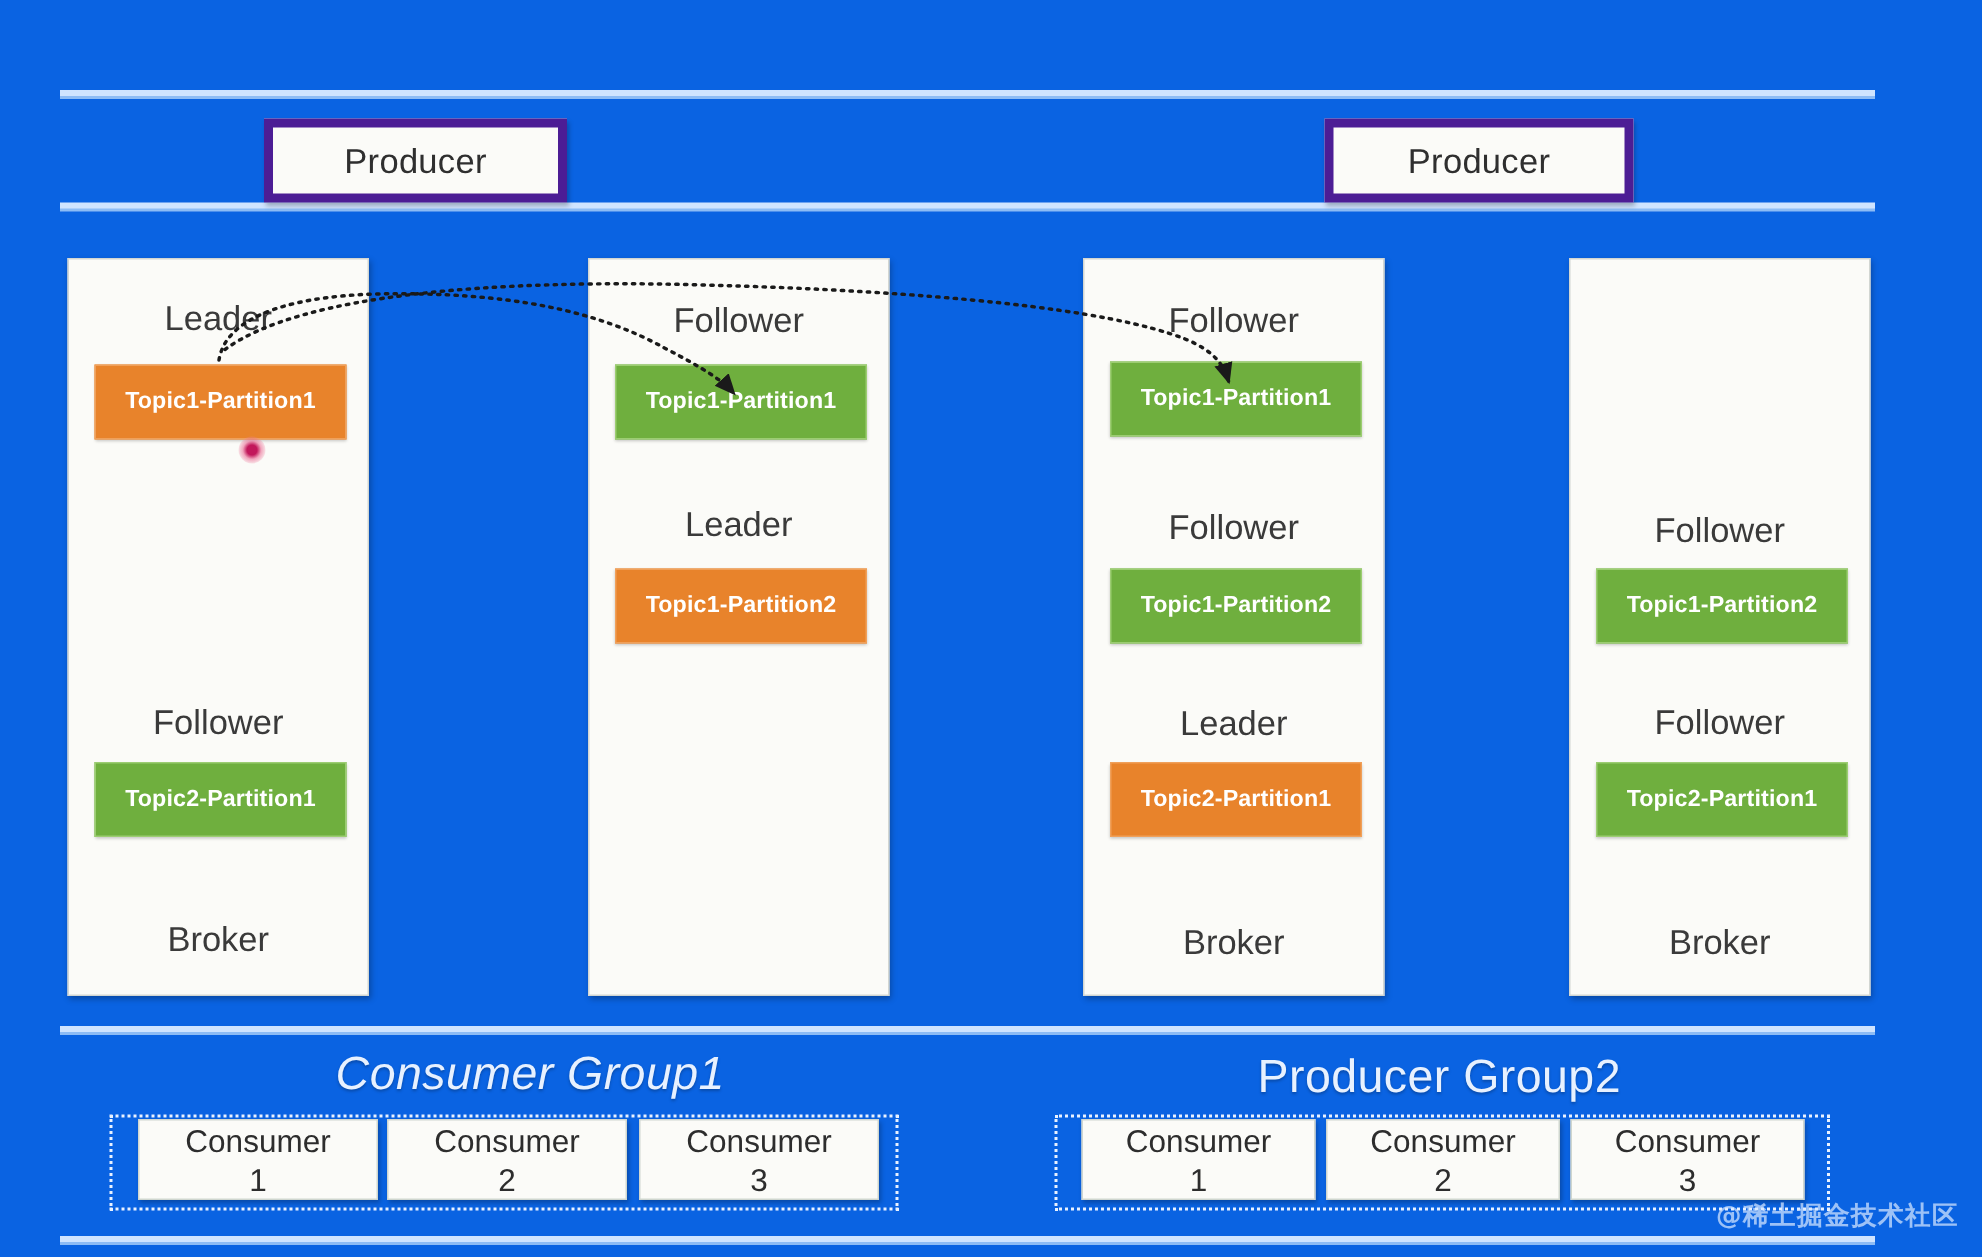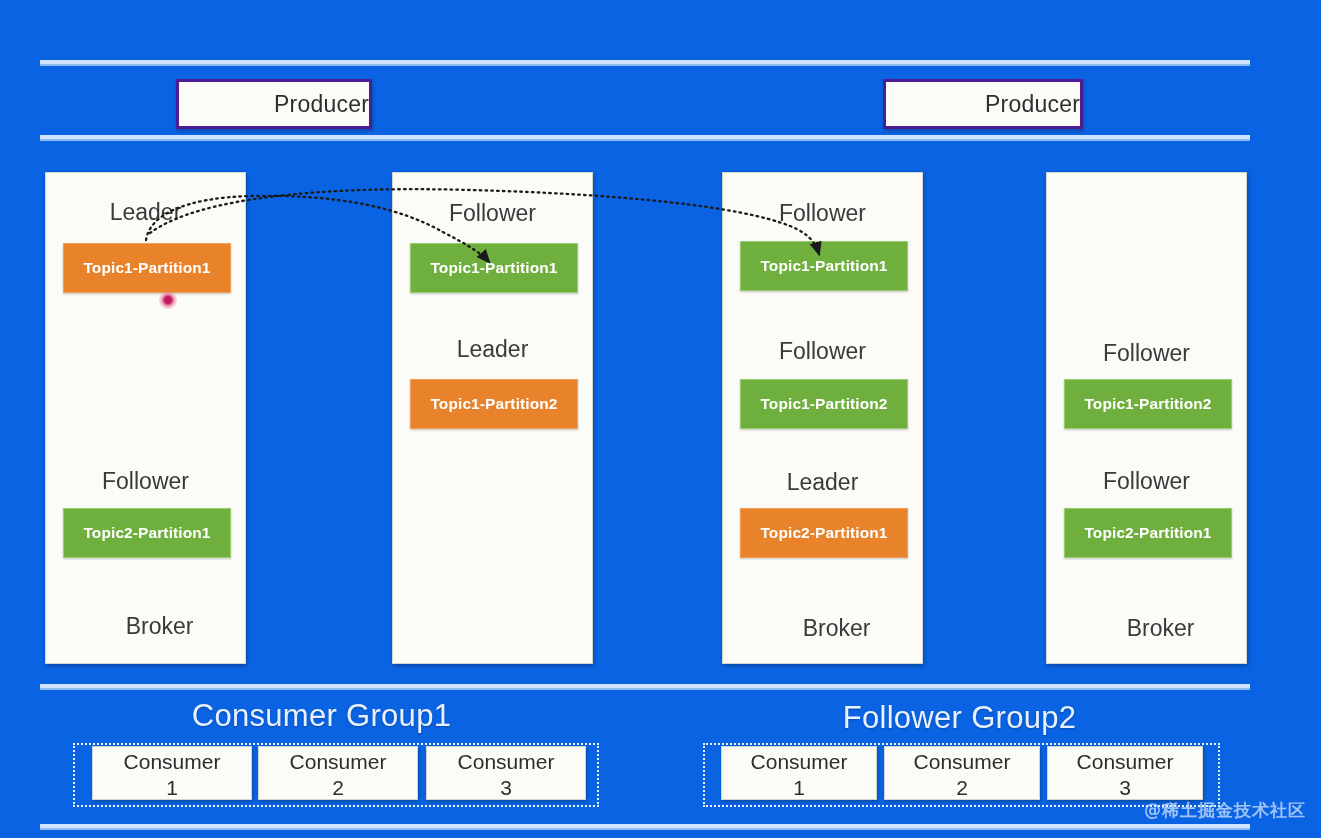--- a/index.html
+++ b/index.html
@@ -21,25 +21,25 @@
     position: absolute;
     background: #cfe4ff;
     box-shadow: 0 2px 0 0 #8dbcf5;
     height: 4px;
   }
 
   
   .producer {
     position: absolute;
     background: #fbfbf8;
-    border: 3px solid #4c1d95;
+    border: 6px solid #4c1d95;
     box-shadow: 1px 2px 3px rgba(0,0,0,0.25);
     display: flex;
     align-items: center;
-    justify-content: flex-end;
+    justify-content: center;
     color: #2f2f2f;
     font-size: 23px;
     letter-spacing: .2px;
   }
 
   
   .broker {
     position: absolute;
     background: #fbfbf8;
     border: 1px solid #d2d6d2;
@@ -72,21 +72,20 @@
   .partition.leader  { background: #e8832b; border: 1px solid #f0a05a; }
   .partition.follower{ background: #6faf3e; border: 1px solid #9ccd72; }
 
   .broker-name {
     position: absolute;
     width: 100%;
     text-align: center;
     color: #3a3a3a;
     font-size: 23px;
     line-height: 31px;
-    padding-left: 14px;
   }
   .broker-name.overflow { overflow: visible; white-space: normal; }
 
   
   #arrows {
     position: absolute;
     left: 0;
     top: 0;
     width: 1321px;
     height: 838px;
@@ -211,36 +210,36 @@
       <marker id="arrowhead" markerWidth="7" markerHeight="7" refX="5.2" refY="3" orient="auto">
         <path d="M0,0.3 L6.2,3 L0,5.7 z" fill="#1a1a1a"></path>
       </marker>
     </defs>
     <path d="M 146,240 C 150,214 186,198 250,196 C 340,194 400,208 443,232 C 470,246 482,254 489,262" fill="none" stroke="#1a1a1a" stroke-width="2.3" stroke-dasharray="1.6 4.2" stroke-linecap="round" marker-end="url(#arrowhead)"></path>
     <path d="M 150,233 C 200,196 330,186 470,190 C 620,194 740,206 790,226 C 810,234 816,244 819,254" fill="none" stroke="#1a1a1a" stroke-width="2.3" stroke-dasharray="1.6 4.2" stroke-linecap="round" marker-end="url(#arrowhead)"></path>
   </svg>
 
   <div class="click-dot" style="left:159px; top:291px;"></div>
 
-  <div class="cg-title" style="left:24px; top:698px; width:595px;">Consumer Group1</div>
+  <div class="cg-title" style="left:56px; top:698px; width:595px;font-style:italic;">Consumer Group1</div>
   <div class="cg-box" style="left:73px; top:743px; width:522px; height:60px;"></div>
   <div class="consumer" style="left:92px; top:746px; width:160px; height:54px;">
     <div>Consumer</div>
     <div>1</div>
   </div>
   <div class="consumer" style="left:258px; top:746px; width:160px; height:54px;">
     <div>Consumer</div>
     <div>2</div>
   </div>
   <div class="consumer" style="left:426px; top:746px; width:160px; height:54px;">
     <div>Consumer</div>
     <div>3</div>
   </div>
 
-  <div class="cg-title" style="left:700px; top:700px; width:519px;">Follower Group2</div>
+  <div class="cg-title" style="left:700px; top:700px; width:519px;">Producer Group2</div>
   <div class="cg-box" style="left:703px; top:743px; width:513px; height:60px;"></div>
   <div class="consumer" style="left:721px; top:746px; width:156px; height:54px;">
     <div>Consumer</div>
     <div>1</div>
   </div>
   <div class="consumer" style="left:884px; top:746px; width:156px; height:54px;">
     <div>Consumer</div>
     <div>2</div>
   </div>
   <div class="consumer" style="left:1047px; top:746px; width:156px; height:54px;">

